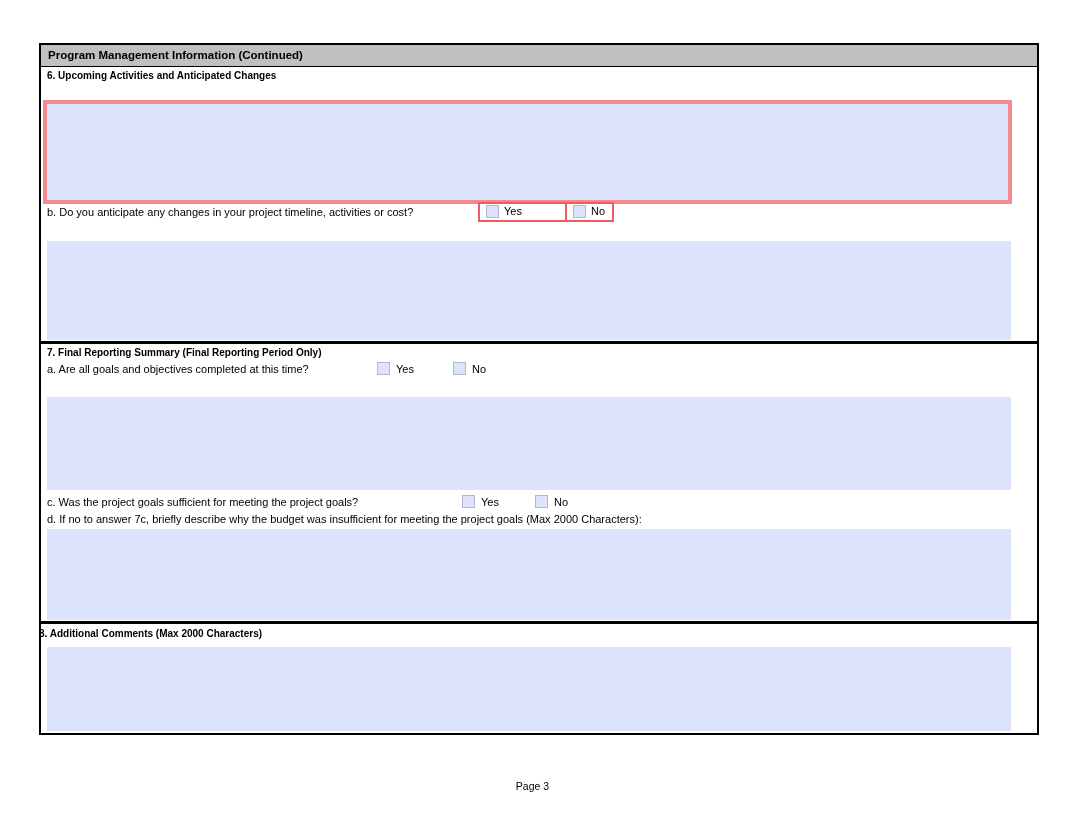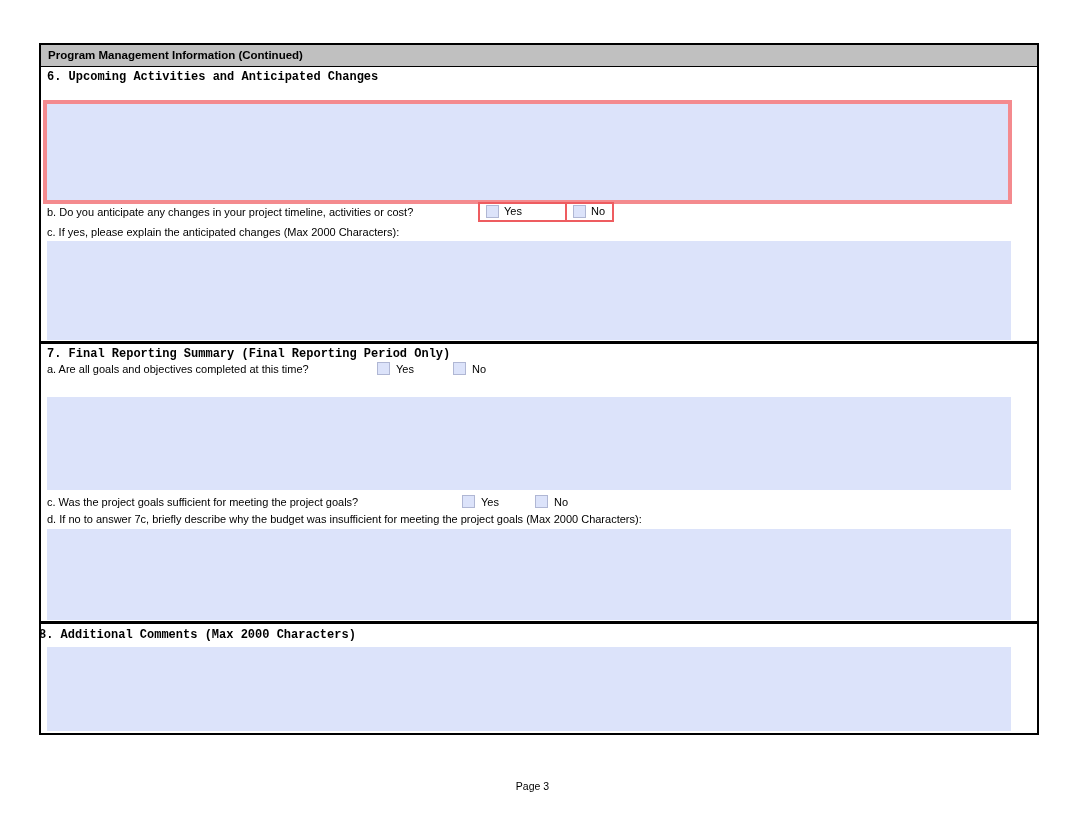--- a/index.html
+++ b/index.html
@@ -25,21 +25,21 @@
     left: 41px; top: 45px;
     width: 996px; height: 22px;
     background: #c0c0c0;
     border-bottom: 1px solid #000000;
     font-size: 11.5px;
     font-weight: bold;
     line-height: 21px;
     padding-left: 7px;
   }
   .label { position: absolute; font-size: 11px; white-space: nowrap; }
-  .label.bold { font-weight: bold; font-size: 12px; font-family: Liberation Mono, monospace; }
+  .label.bold { font-weight: bold; font-size: 10px; }
   .field {
     position: absolute;
     background: #dce3fa;
     border: none;
     resize: none;
     outline: none;
     font-family: "Liberation Sans", sans-serif;
     font-size: 11px;
     padding: 3px 4px;
     display: block;
@@ -95,21 +95,20 @@
     <div class="req-cell first">
       <span class="checkbox" style="left:6px;"></span>
       <span class="cb-label" style="left:24px;">Yes</span>
     </div>
     <div class="req-cell second">
       <span class="checkbox" style="left:6px;"></span>
       <span class="cb-label" style="left:24px;">No</span>
     </div>
   </div>
 
-  <div class="label" style="left:47px; top:226px;">c. If yes, please explain the anticipated changes (Max 2000 Characters):</div>
   <textarea class="field" style="left: 47px; top: 241px; width: 964px; height: 99px;"></textarea>
 
   <div class="separator" style="top:341px;"></div>
 
   <div class="label bold" style="left:47px; top:347px;">7. Final Reporting Summary (Final Reporting Period Only)</div>
 
   <div class="label" style="left:47px; top:363px;">a. Are all goals and objectives completed at this time?</div>
   <span class="checkbox" style="left:377px; top:362px;"></span>
   <div class="label" style="left:396px; top:363px;">Yes</div>
   <span class="checkbox" style="left:453px; top:362px;"></span>

